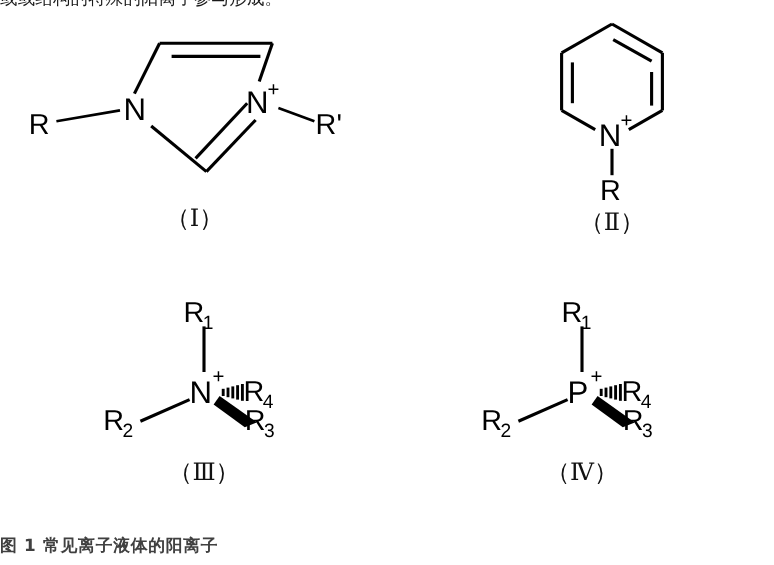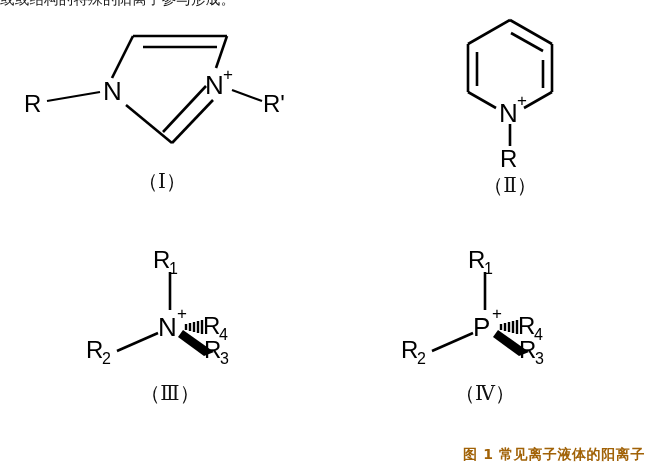--- a/index.html
+++ b/index.html
@@ -37,26 +37,26 @@
     left: 0;
     top: 0;
     width: 645px;
     height: 471px;
   }
   .caption {
     position: absolute;
     left: 0px;
     top: 446px;
     width: 645px;
-    text-align: right;
+    text-align: left;
     font-family: "DejaVu Sans", sans-serif;
     font-size: 14px;
     font-weight: bold;
     letter-spacing: 0.6px;
-    color: #a16207;
+    color: #404040;
   }
   .roman-label {
     position: absolute;
     font-family: "Liberation Serif", "DejaVu Serif", serif;
     font-size: 20px;
     color: #111111;
     white-space: nowrap;
     text-align: center;
   }
   svg text.atom {

